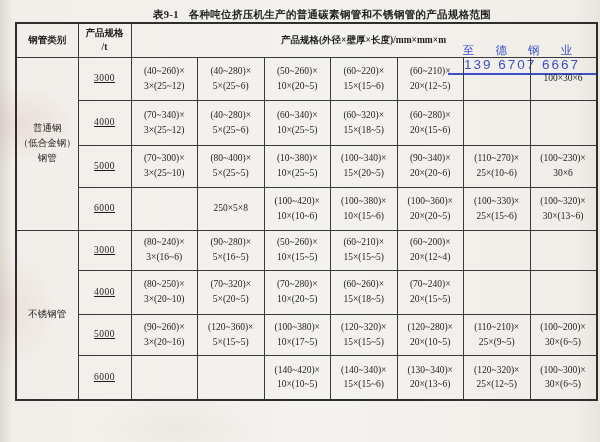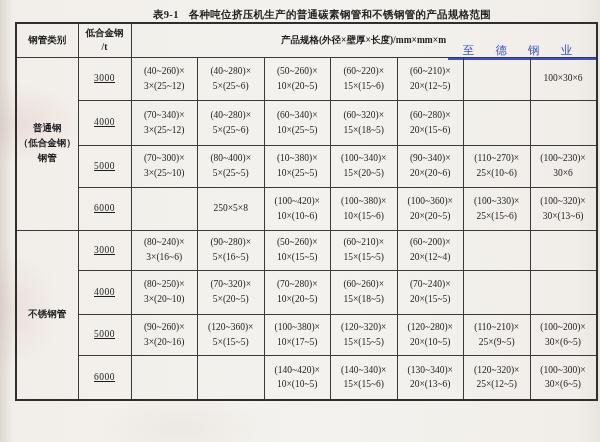--- a/index.html
+++ b/index.html
@@ -32,53 +32,54 @@
     border:2px solid #2e2e2e;
   }
   table.spec td{
     border:1px solid #3a3a3a;
     text-align:center;vertical-align:middle;
     white-space:pre-line;
     font-size:9.5px;line-height:1.55;
     padding:0 1px;color:#1d1d1d;
   }
   td.hd{font-weight:bold;font-size:10px;line-height:1.3;}
-  td.type{font-weight:bold;font-size:10px;line-height:1.7;}
+  td.type{font-weight:normal;font-size:10px;line-height:1.7;}
   td.cap{font-size:10px;letter-spacing:.5px;text-decoration:underline;}
   tr.rhead{height:34px;padding-left:32px;}
 </style>
 </head>
 <body>
 
 <div class="page">
 
   <div class="title">
     <span class="tnum">表9-1</span><span>各种吨位挤压机生产的普通碳素钢管和不锈钢管的产品规格范围</span>
   </div>
 
   <div class="watermark">
     <div class="wm-name">至 德 钢 业</div>
+    <div class="wm-phone">139 6707 6667</div>
   </div>
 
   <table class="spec">
     <colgroup>
       <col style="width:62px">
         <col style="width:53px">
       <col style="width:66.5px">
         <col style="width:66.5px">
         <col style="width:66.5px">
         <col style="width:66.5px">
         <col style="width:66.5px">
         <col style="width:66.5px">
         <col style="width:66.5px">
     </colgroup>
     <tbody>
         <tr class="rhead">
       <td class="hd">钢管类别</td>
-      <td class="hd">低合金钢
+      <td class="hd">产品规格
 /t</td>
       <td class="hd" colspan="7">产品规格(外径×壁厚×长度)/mm×mm×m</td>
     </tr>
 
     <tr style="height:43px">
       <td class="type" rowspan="4">普通钢
 （低合金钢）
 钢管</td>
       <td class="cap">3000</td>
       <td>(40~260)×

